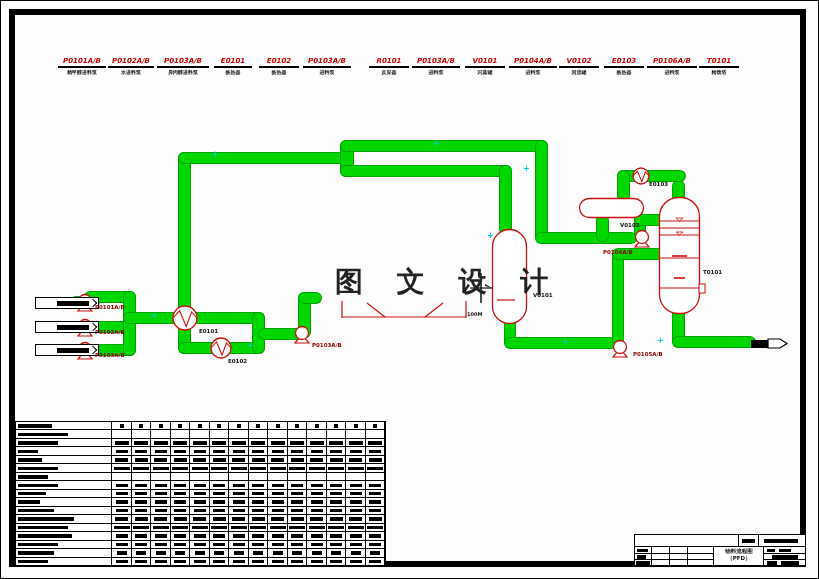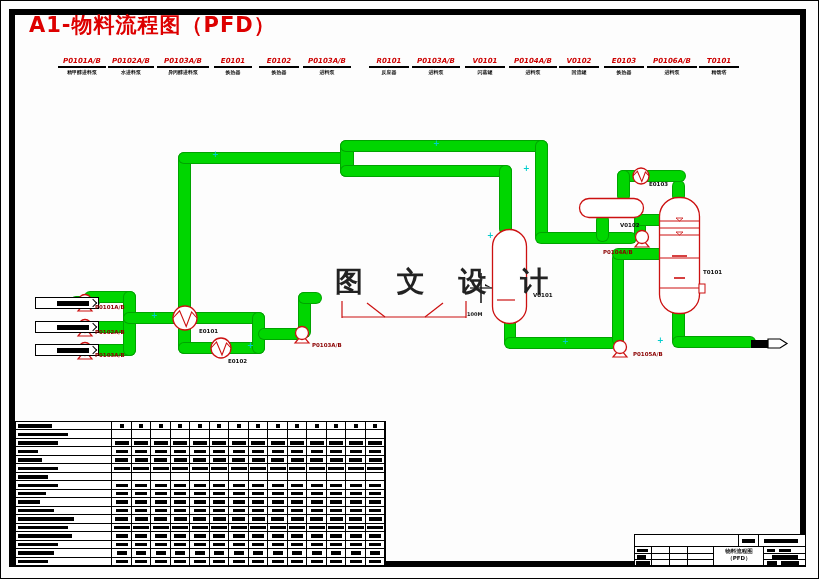--- a/index.html
+++ b/index.html
@@ -25,21 +25,20 @@
   #title-block{position:absolute;left:633px;top:533px;width:172px;height:32px;border:1.5px solid #000;box-sizing:border-box;background:#fff;}
   .tb-cell{position:absolute;border-right:1px solid #000;border-bottom:1px solid #000;box-sizing:border-box;}
   .tb-bar{position:absolute;background:#000;height:3.5px;}
   #tb-name{position:absolute;left:79px;top:13px;width:50px;text-align:center;font-size:5.5px;font-weight:bold;color:#111;line-height:7px;}
 </style>
 </head>
 <body>
 
 <div id="page">
   <div id="frame"></div>
-  <div id="main-title">A1-物料流程图（PFD）</div>
   <div id="tag-strip">
       <div class="tag" style="left: 57px; width: 48px;">
         <div class="tag-code">P0101A/B</div>
         <div class="tag-name">精甲醇进料泵</div>
       </div>
       <div class="tag" style="left: 107px; width: 46px;">
         <div class="tag-code">P0102A/B</div>
         <div class="tag-name">水进料泵</div>
       </div>
       <div class="tag" style="left: 156px; width: 52px;">

